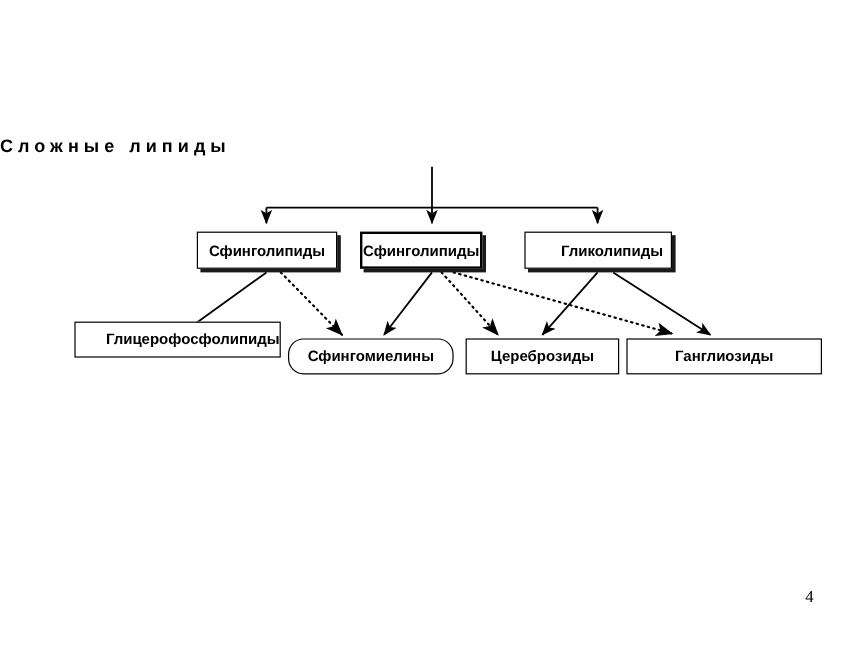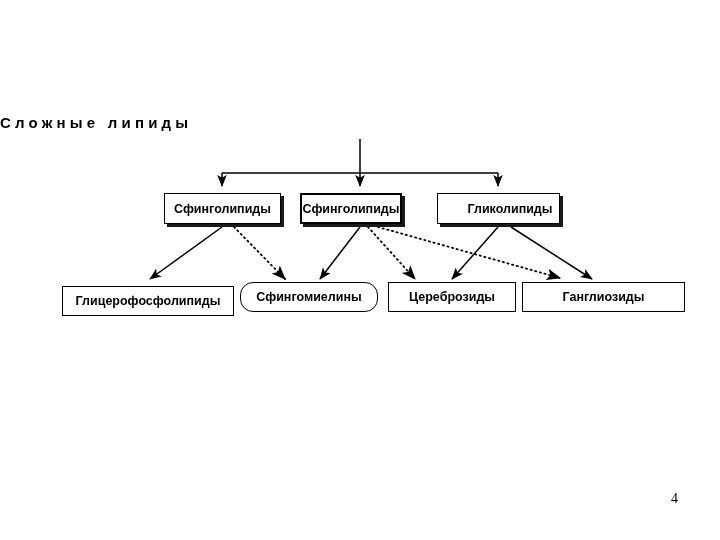--- a/index.html
+++ b/index.html
@@ -151,21 +151,21 @@
   </div>
 
   <div class="node level1 emph" style="left:300px; top:193px; width:102px;">
     <span>Сфинголипиды</span>
   </div>
 
   <div class="node level1" style="left:437px; top:193px; width:123px;padding-left:23px;">
     <span>Гликолипиды</span>
   </div>
 
-  <div class="node level2" style="left:62px; top:286px; width:172px;">
+  <div class="node level2" style="left:62px; top:268px; width:172px;justify-content:flex-end;">
     <span>Глицерофосфолипиды</span>
   </div>
 
   <div class="node level2" style="left:240px; top:282px; width:138px;border-radius:13px;">
     <span>Сфингомиелины</span>
   </div>
 
   <div class="node level2" style="left:388px; top:282px; width:128px;">
     <span>Цереброзиды</span>
   </div>

